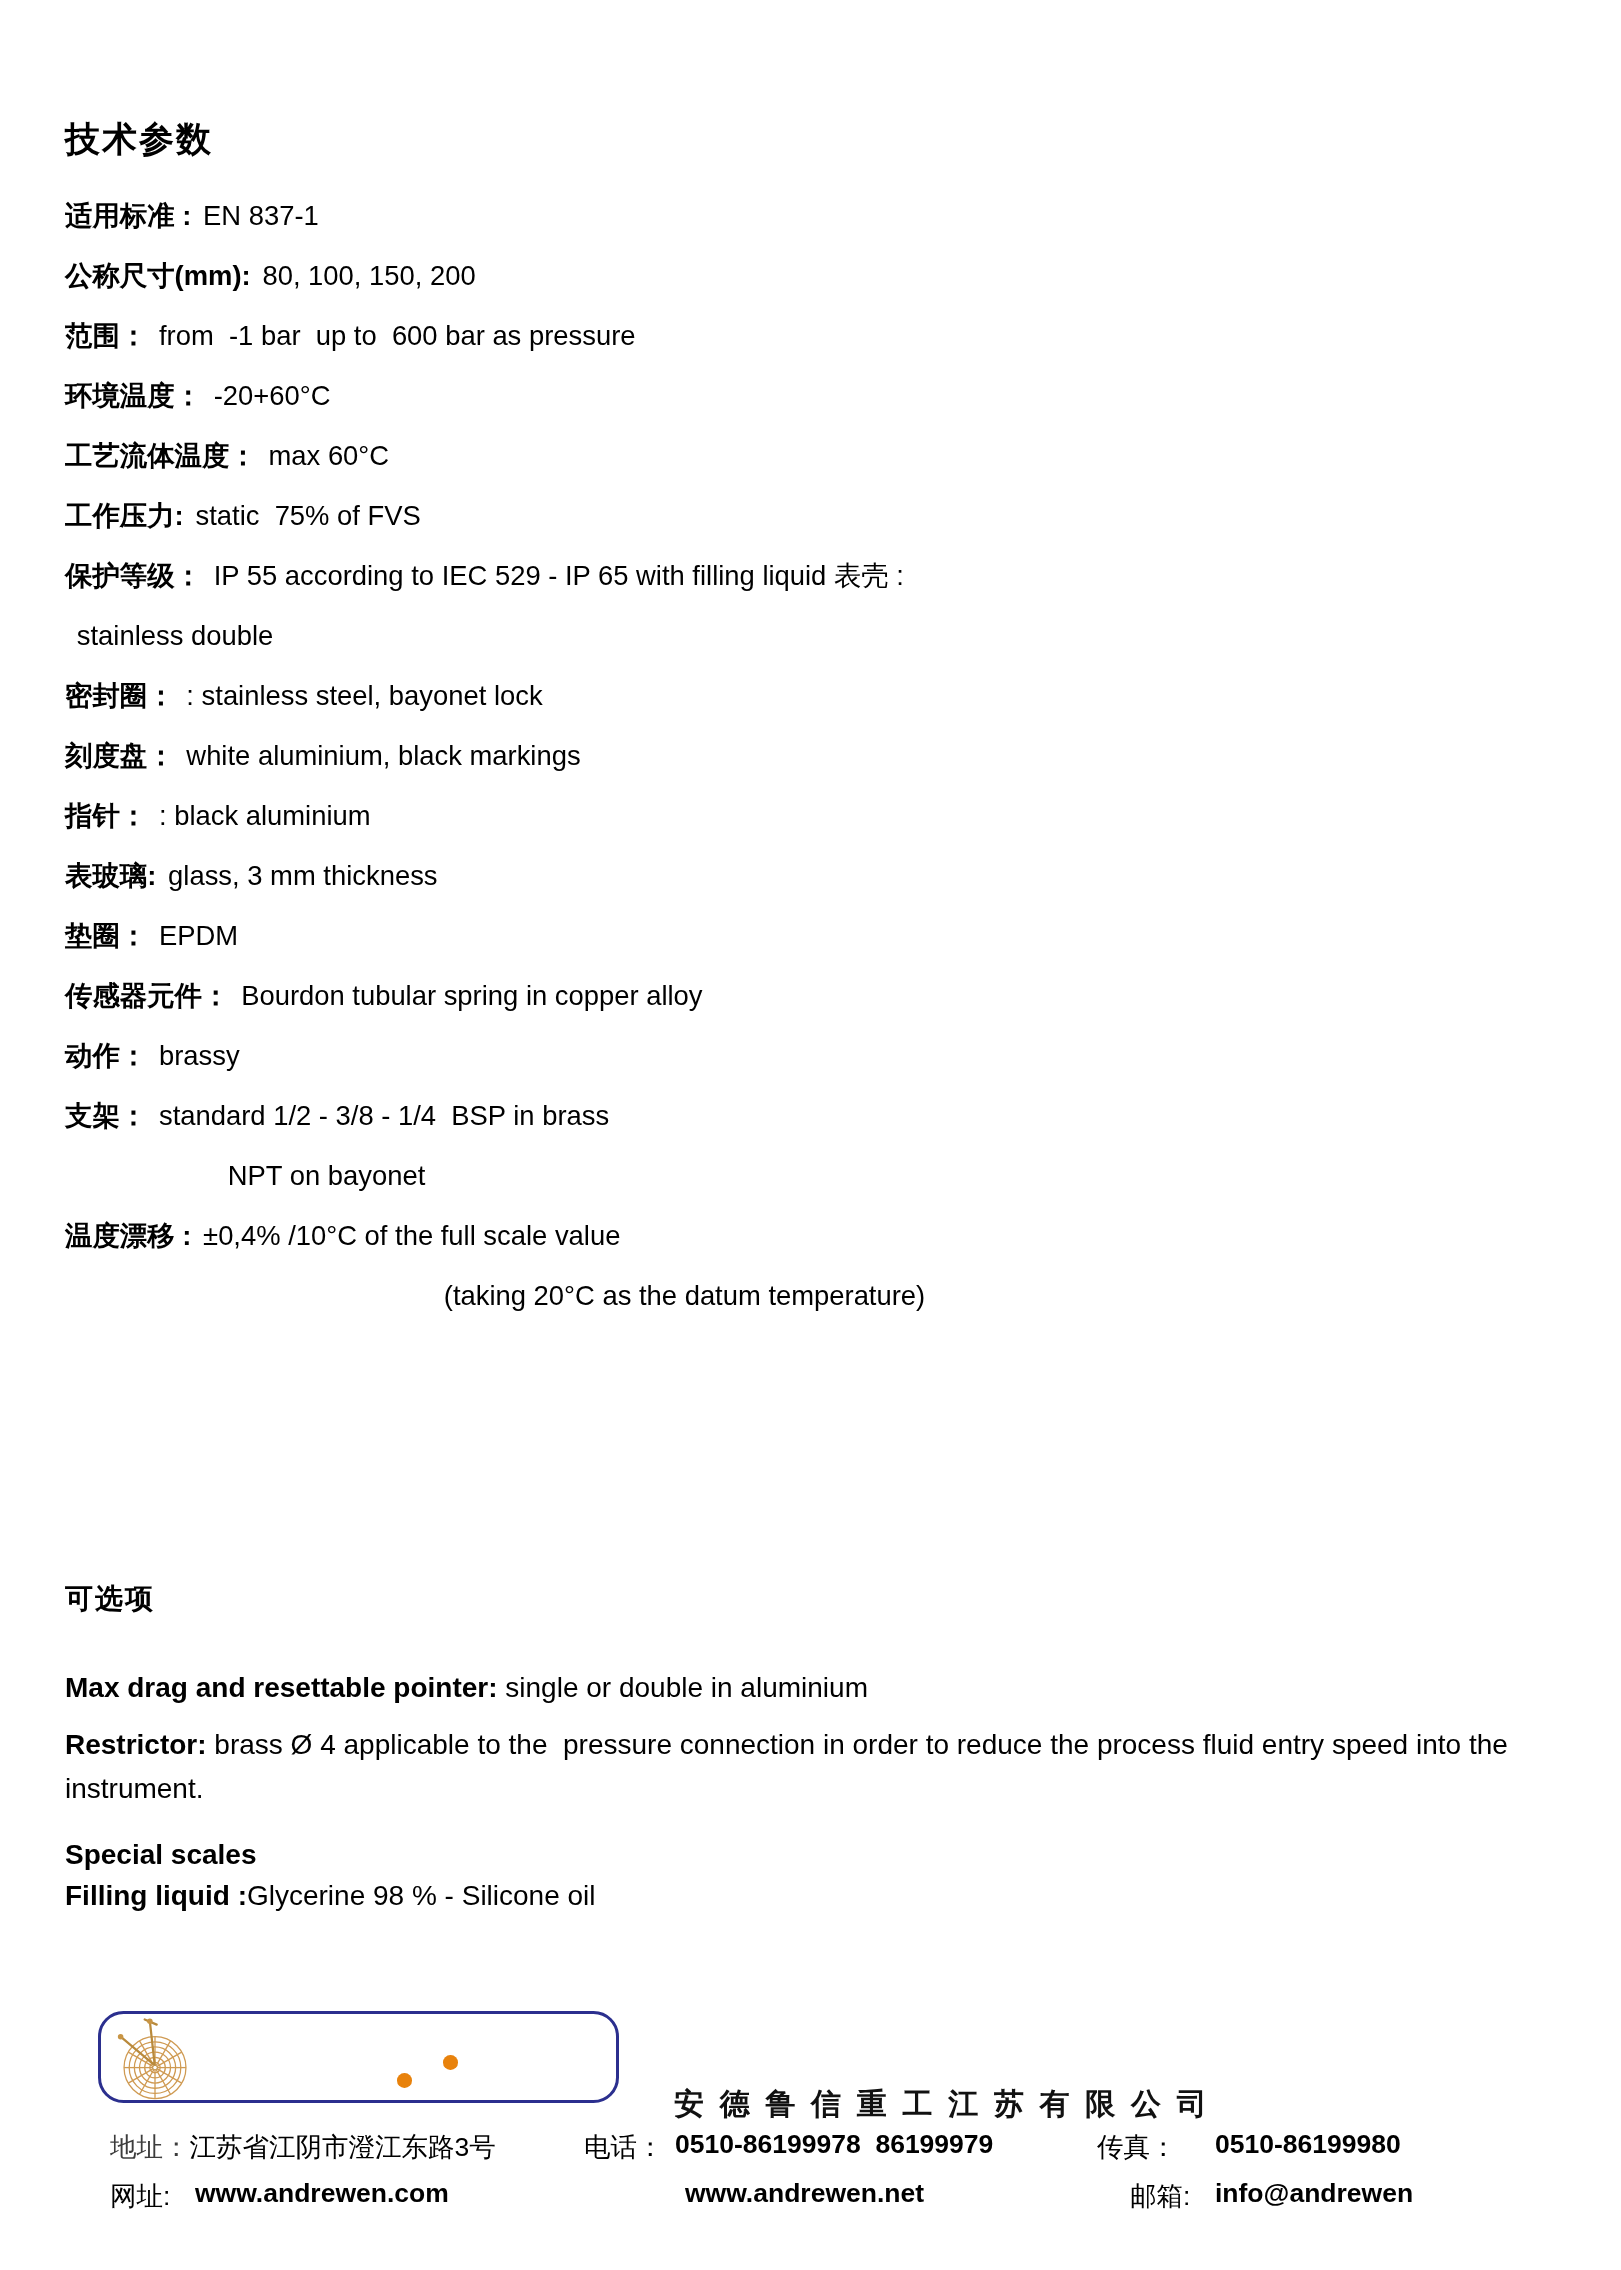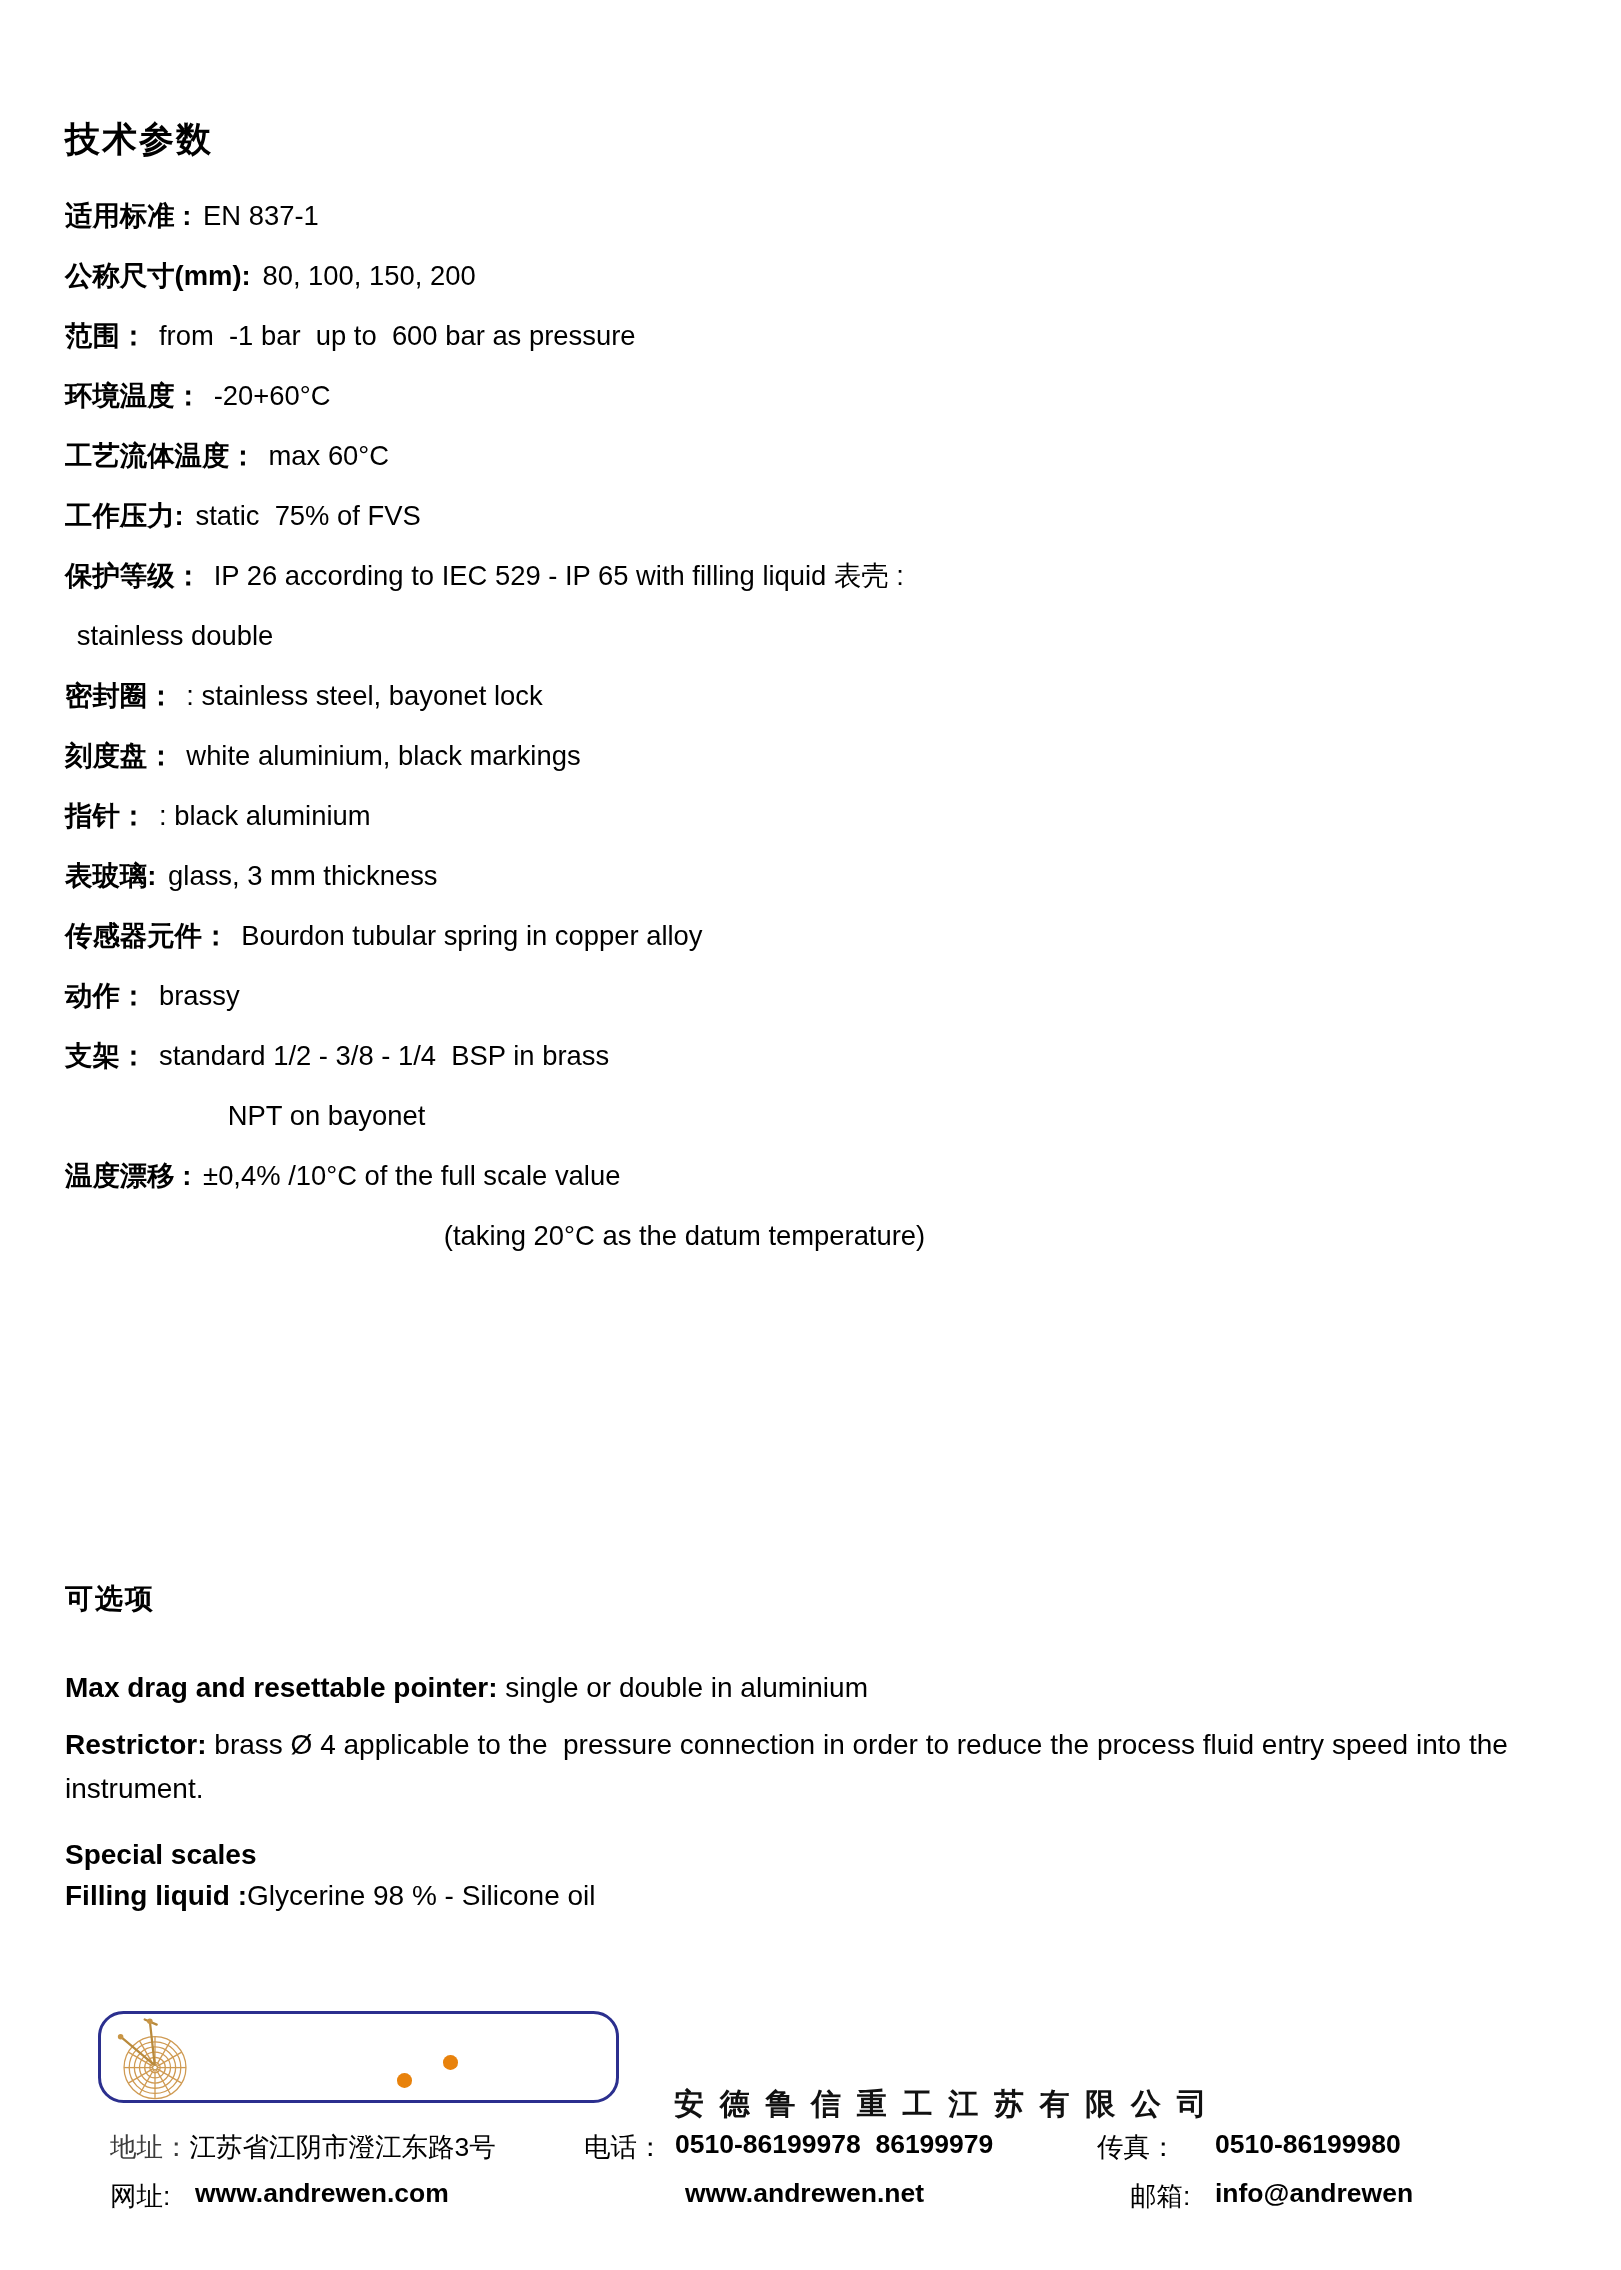--- a/index.html
+++ b/index.html
@@ -76,26 +76,27 @@
 
   <h1 class="doc-title">技术参数</h1>
 
   <div class="spec-list" id="spec-list">
       <div class="spec-row"><span class="lab">适用标准 :</span><span class="val">EN 837-1</span></div>
       <div class="spec-row"><span class="lab">公称尺寸(mm):</span><span class="val">80, 100, 150, 200</span></div>
       <div class="spec-row"><span class="lab">范围：</span><span class="val">from  -1 bar  up to  600 bar as pressure</span></div>
       <div class="spec-row"><span class="lab">环境温度：</span><span class="val">-20+60°C</span></div>
       <div class="spec-row"><span class="lab">工艺流体温度：</span><span class="val">max 60°C</span></div>
       <div class="spec-row"><span class="lab">工作压力:</span><span class="val">static  75% of FVS</span></div>
-      <div class="spec-row"><span class="lab">保护等级：</span><span class="val">IP 26 according to IEC 529 - IP 65 with filling liquid 表壳 :</span></div>
+      <div class="spec-row"><span class="lab">保护等级：</span><span class="val">IP 55 according to IEC 529 - IP 65 with filling liquid 表壳 :</span></div>
       <div class="spec-row"><span class="lab"></span><span class="val">stainless double</span></div>
       <div class="spec-row"><span class="lab">密封圈：</span><span class="val">: stainless steel, bayonet lock</span></div>
       <div class="spec-row"><span class="lab">刻度盘：</span><span class="val">white aluminium, black markings</span></div>
       <div class="spec-row"><span class="lab">指针：</span><span class="val">: black aluminium</span></div>
       <div class="spec-row"><span class="lab">表玻璃:</span><span class="val">glass, 3 mm thickness</span></div>
+      <div class="spec-row"><span class="lab">垫圈：</span><span class="val">EPDM</span></div>
       <div class="spec-row"><span class="lab">传感器元件：</span><span class="val">Bourdon tubular spring in copper alloy</span></div>
       <div class="spec-row"><span class="lab">动作：</span><span class="val">brassy</span></div>
       <div class="spec-row"><span class="lab">支架：</span><span class="val">standard 1/2 - 3/8 - 1/4  BSP in brass</span></div>
       <div class="spec-row" style="padding-left: 151px;"><span class="lab"></span><span class="val">NPT on bayonet</span></div>
       <div class="spec-row"><span class="lab">温度漂移 :</span><span class="val">±0,4% /10°C of the full scale value</span></div>
       <div class="spec-row" style="padding-left: 367px;"><span class="lab"></span><span class="val">(taking 20°C as the datum temperature)</span></div>
     </div>
 
   <h2 class="options-heading">可选项</h2>
 

